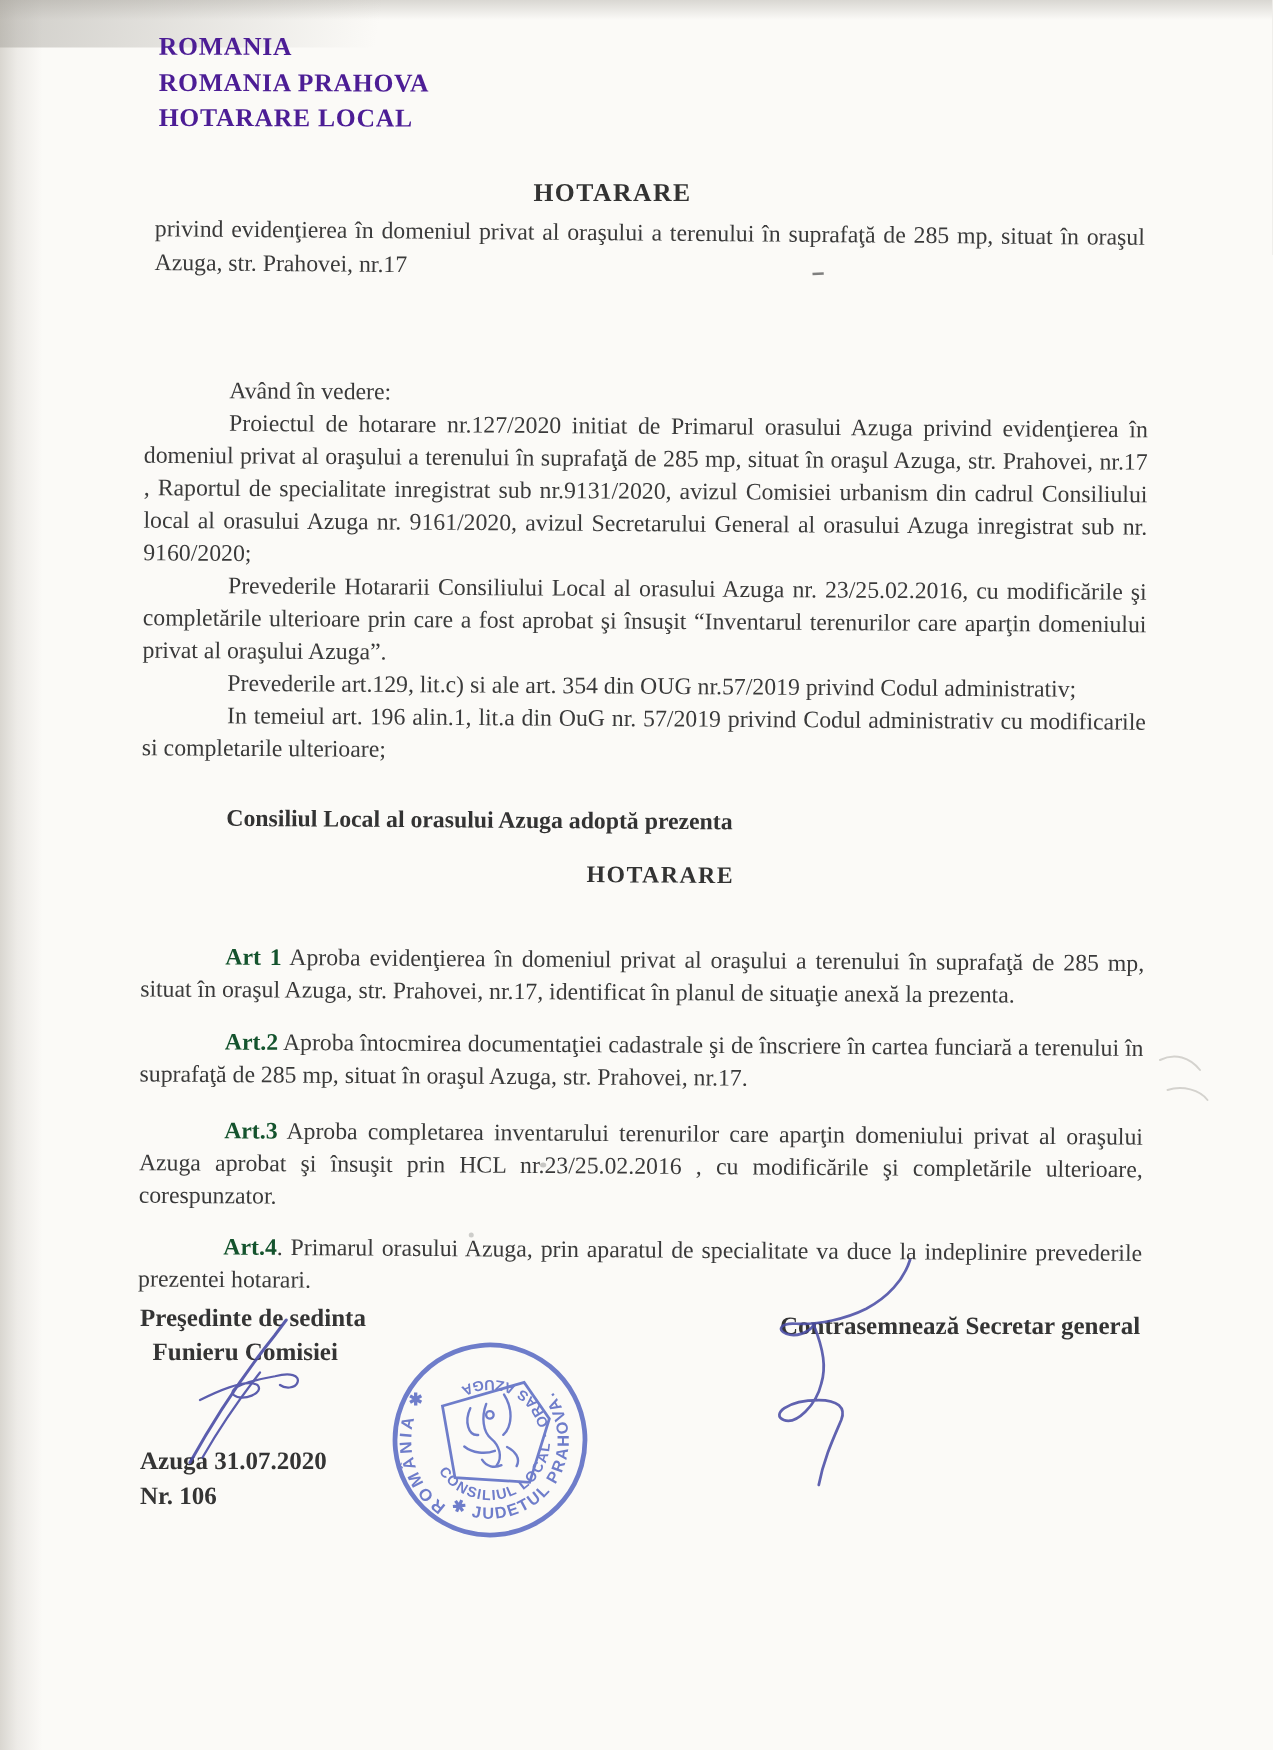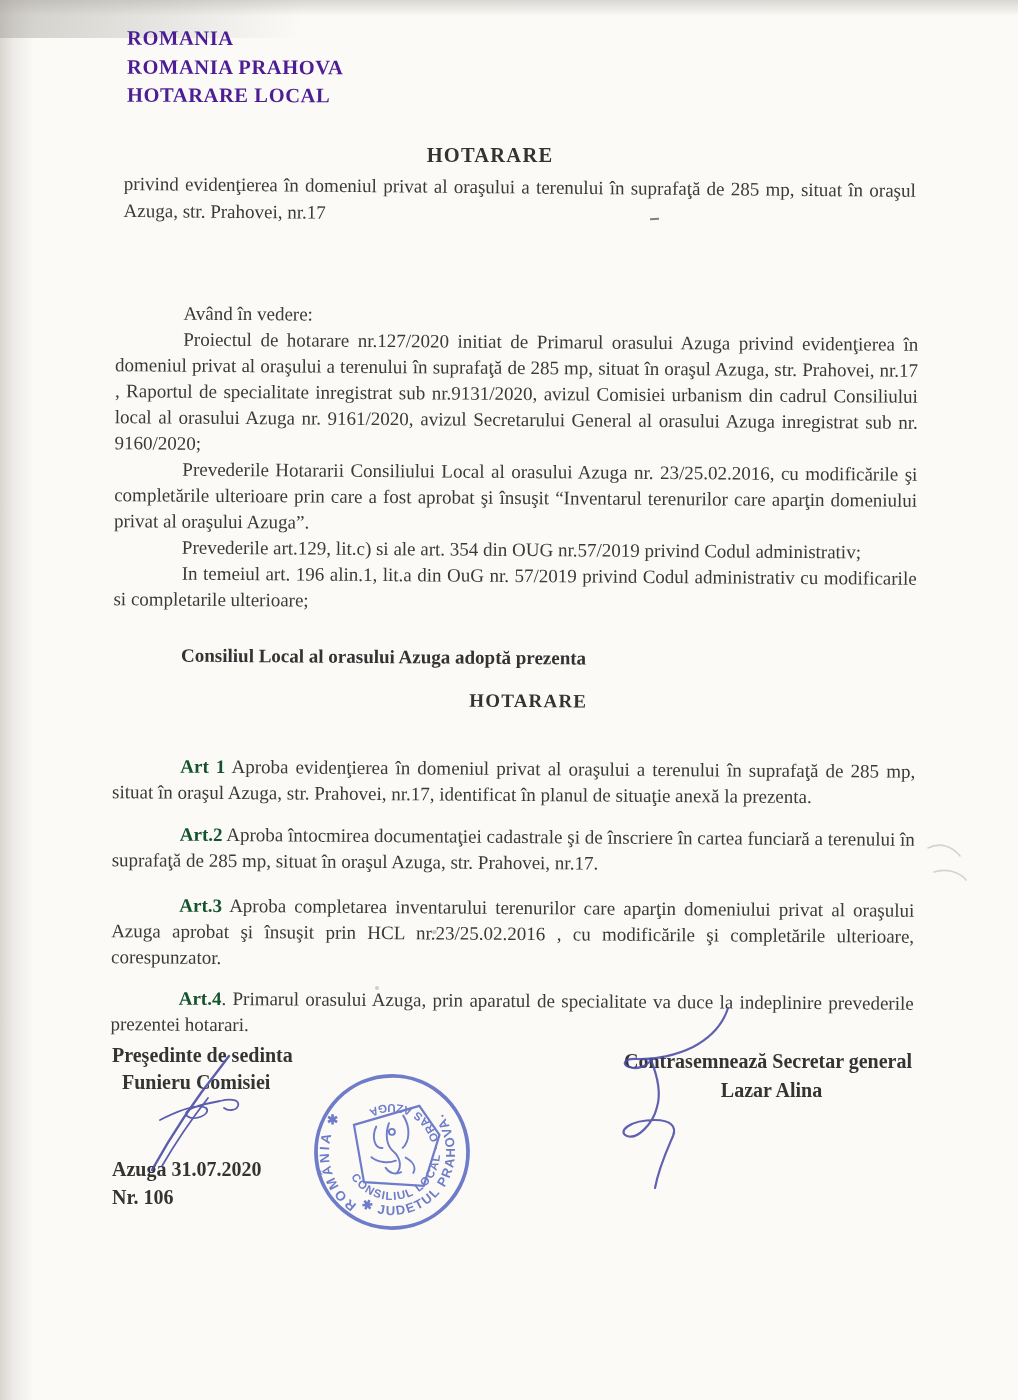--- a/index.html
+++ b/index.html
@@ -85,21 +85,20 @@
     <div class="name">Funieru Comisiei</div>
   </div>
 
   <div class="sig-date">
     <div>Azuga 31.07.2020</div>
     <div>Nr. 106</div>
   </div>
 
   <div class="sig-right">
     <div>Contrasemnează  Secretar general</div>
-    <div class="name">Lazar Alina</div>
   </div>
 
   <svg class="svg-abs" style="left:132px;top:1048px;" width="130" height="135" viewBox="0 0 130 135">
     <g fill="none" stroke="#4a4da6" stroke-width="2.4" stroke-linecap="round" opacity="0.9">
       <path d="M20,122 C35,95 60,55 88,20 L97,8"></path>
       <path d="M30,118 C45,92 62,68 76,50" stroke-width="1.8"></path>
       <path d="M28,72 C48,62 66,55 74,60 C80,66 62,74 55,68 C50,62 66,57 88,53 C100,50 108,52 106,58 C104,63 96,63 92,60" stroke-width="1.8"></path>
     </g>
   </svg>
 

